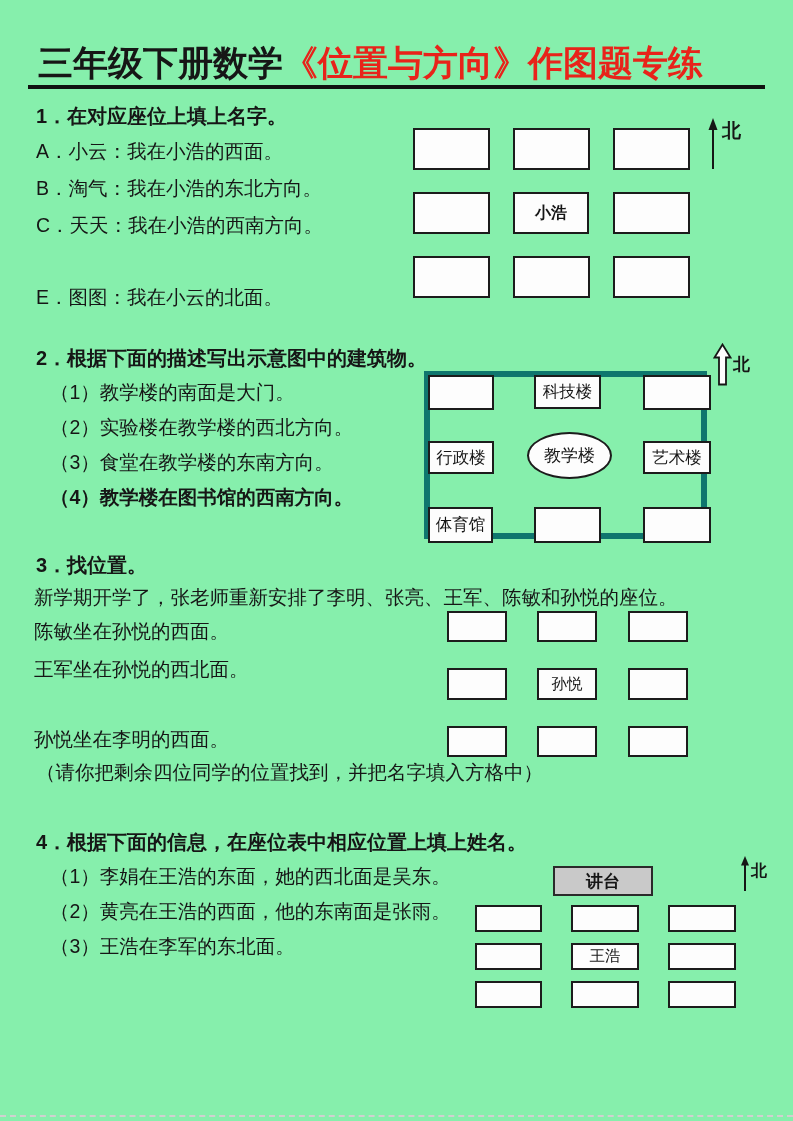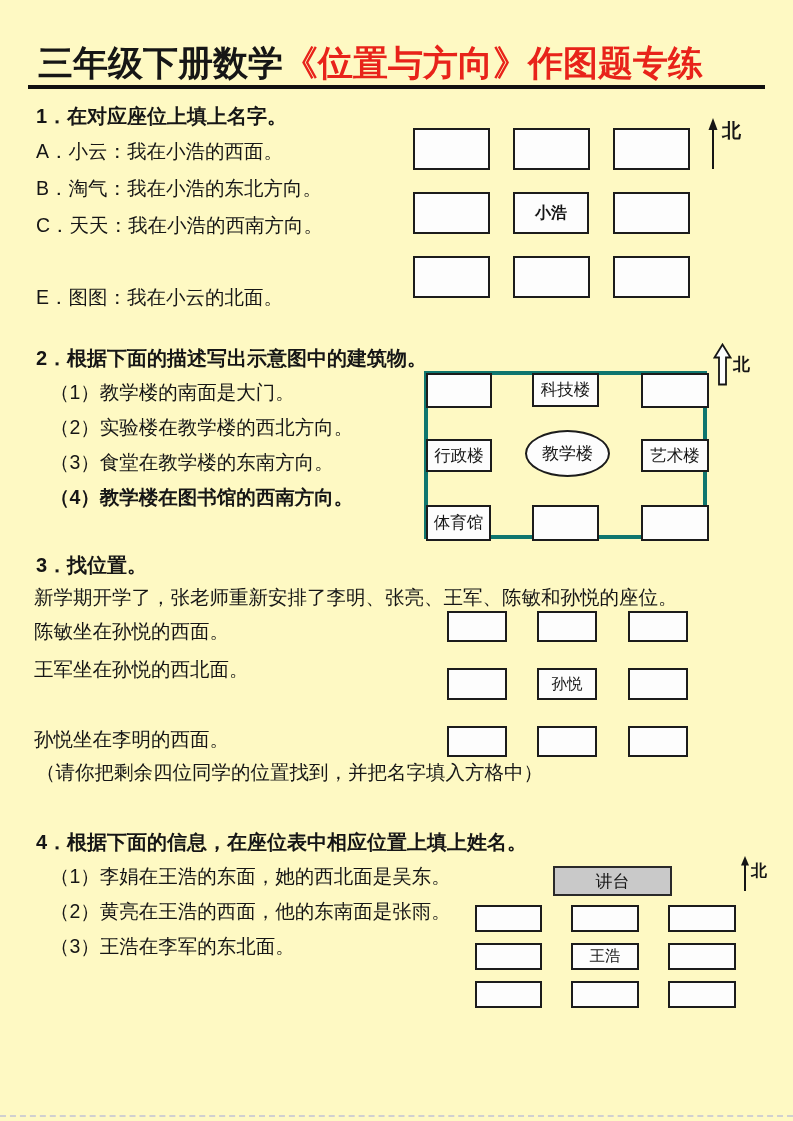--- a/index.html
+++ b/index.html
@@ -1,19 +1,19 @@
 <!DOCTYPE html>
 <html><head>
 <meta charset="utf-8">
 <style>
   * { margin:0; padding:0; box-sizing:border-box; }
   html,body { background:#e9e9e9; }
   .page {
     position:relative; width:793px; height:1121px; margin:0 auto;
-    background:#fef9c3; overflow:hidden;
+    background:#86efac; overflow:hidden;
     font-family:"Liberation Sans","DejaVu Sans",sans-serif;
     color:#161616;
   }
   .main-title {
     position:absolute; left:38px; top:40px; width:730px;
     font-size:35px; font-weight:900; white-space:nowrap;
   }
   .t-red { color:#e8231a; }
   .title-rule {
     position:absolute; left:28px; top:85px; width:737px; height:3px;
@@ -22,33 +22,33 @@
   .line { position:absolute; font-size:19.5px; white-space:nowrap; line-height:24px; }
   .heading { font-weight:bold; font-size:20px; }
   .box {
     position:absolute; border:2px solid #1c1c1c; background:#fdfdfd;
     display:flex; align-items:center; justify-content:center;
     font-size:16px;
   }
   .box.thick { border-width:2.5px; }
   .campus {
     position:absolute; left:424px; top:371px; width:283px; height:168px;
-    border:4px solid #0f766e;
+    border:6px solid #0f766e;
   }
   .campus .box { font-size:16.5px; }
   .ellipse {
     position:absolute; border:2px solid #1c1c1c; border-radius:50%;
     display:flex; align-items:center; justify-content:center;
     font-size:17px; background:#fdfdfd;
   }
   .podium {
-    position:absolute; left:553px; top:866px; width:119px; height:30px;
+    position:absolute; left:553px; top:866px; width:100px; height:30px;
     background:#c9c9c9; border:2.5px solid #2a2a2a;
     display:flex; align-items:center; justify-content:center;
-    font-size:17px; font-weight:normal;
+    font-size:17px; font-weight:bold;
   }
   .north { position:absolute; }
   .north .nlabel {
     position:absolute; font-weight:bold; white-space:nowrap;
   }
   .cut-line {
     position:absolute; left:0; top:1115px; width:793px;
     border-top:2px dashed #d0d0d0;
   }
 </style>

